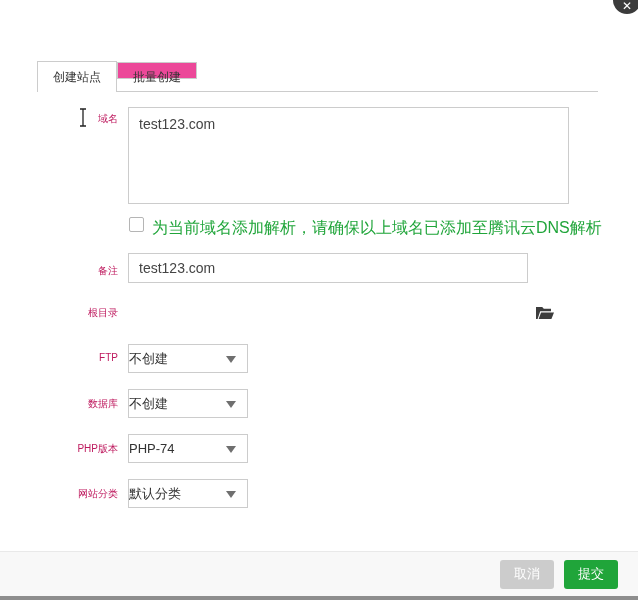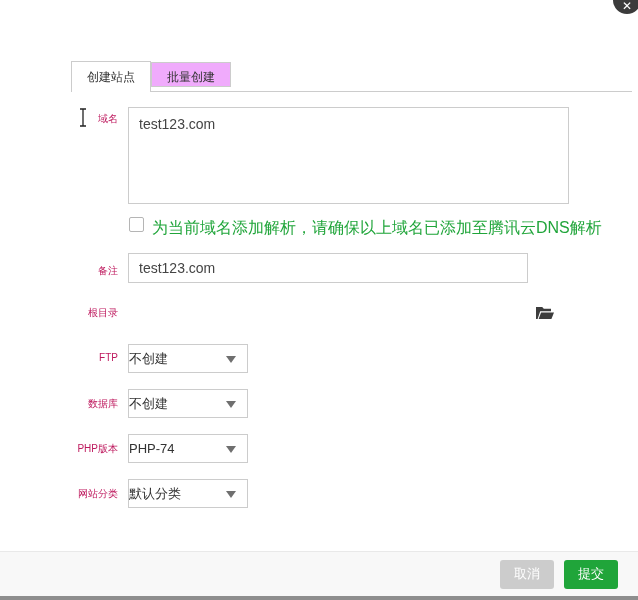--- a/index.html
+++ b/index.html
@@ -19,26 +19,26 @@
     font-size: 15px; color: #444;
   }
   .close-btn {
     position: absolute; top: -14px; right: -3px; width: 28px; height: 28px;
     background: #3b3b3b; border-radius: 50%;
     color: #fff; font-size: 12px; text-align: center; line-height: 40px;
     z-index: 20; cursor: pointer;
   }
 
   
-  .tabs { position: absolute; left: 37px; top: 61px; width: 561px; height: 31px; margin-left: 34px; }
+  .tabs { position: absolute; left: 37px; top: 61px; width: 561px; height: 31px; }
   .tabline { position: absolute; left: 0; right: 0; bottom: 0; height: 1px; background: #cccccc; }
   .tab {
-    position: absolute; top: 1px; width: 80px; height: 25px;
+    position: absolute; top: 1px; width: 80px; height: 17px;
     line-height: 28px; text-align: center; font-size: 12px; color: #333;
-    border: 1px solid #ccc; background: #f0abfc; cursor: pointer;
+    border: 1px solid #ccc; background: #ec4899; cursor: pointer;
   }
   .tab.active {
     top: 0; height: 31px; background: #fff; border-bottom: none; z-index: 2;
     line-height: 30px;
   }
   .tab.t0 { left: 0; }
   .tab.t1 { left: 80px; }
 
   
   .flabel {

